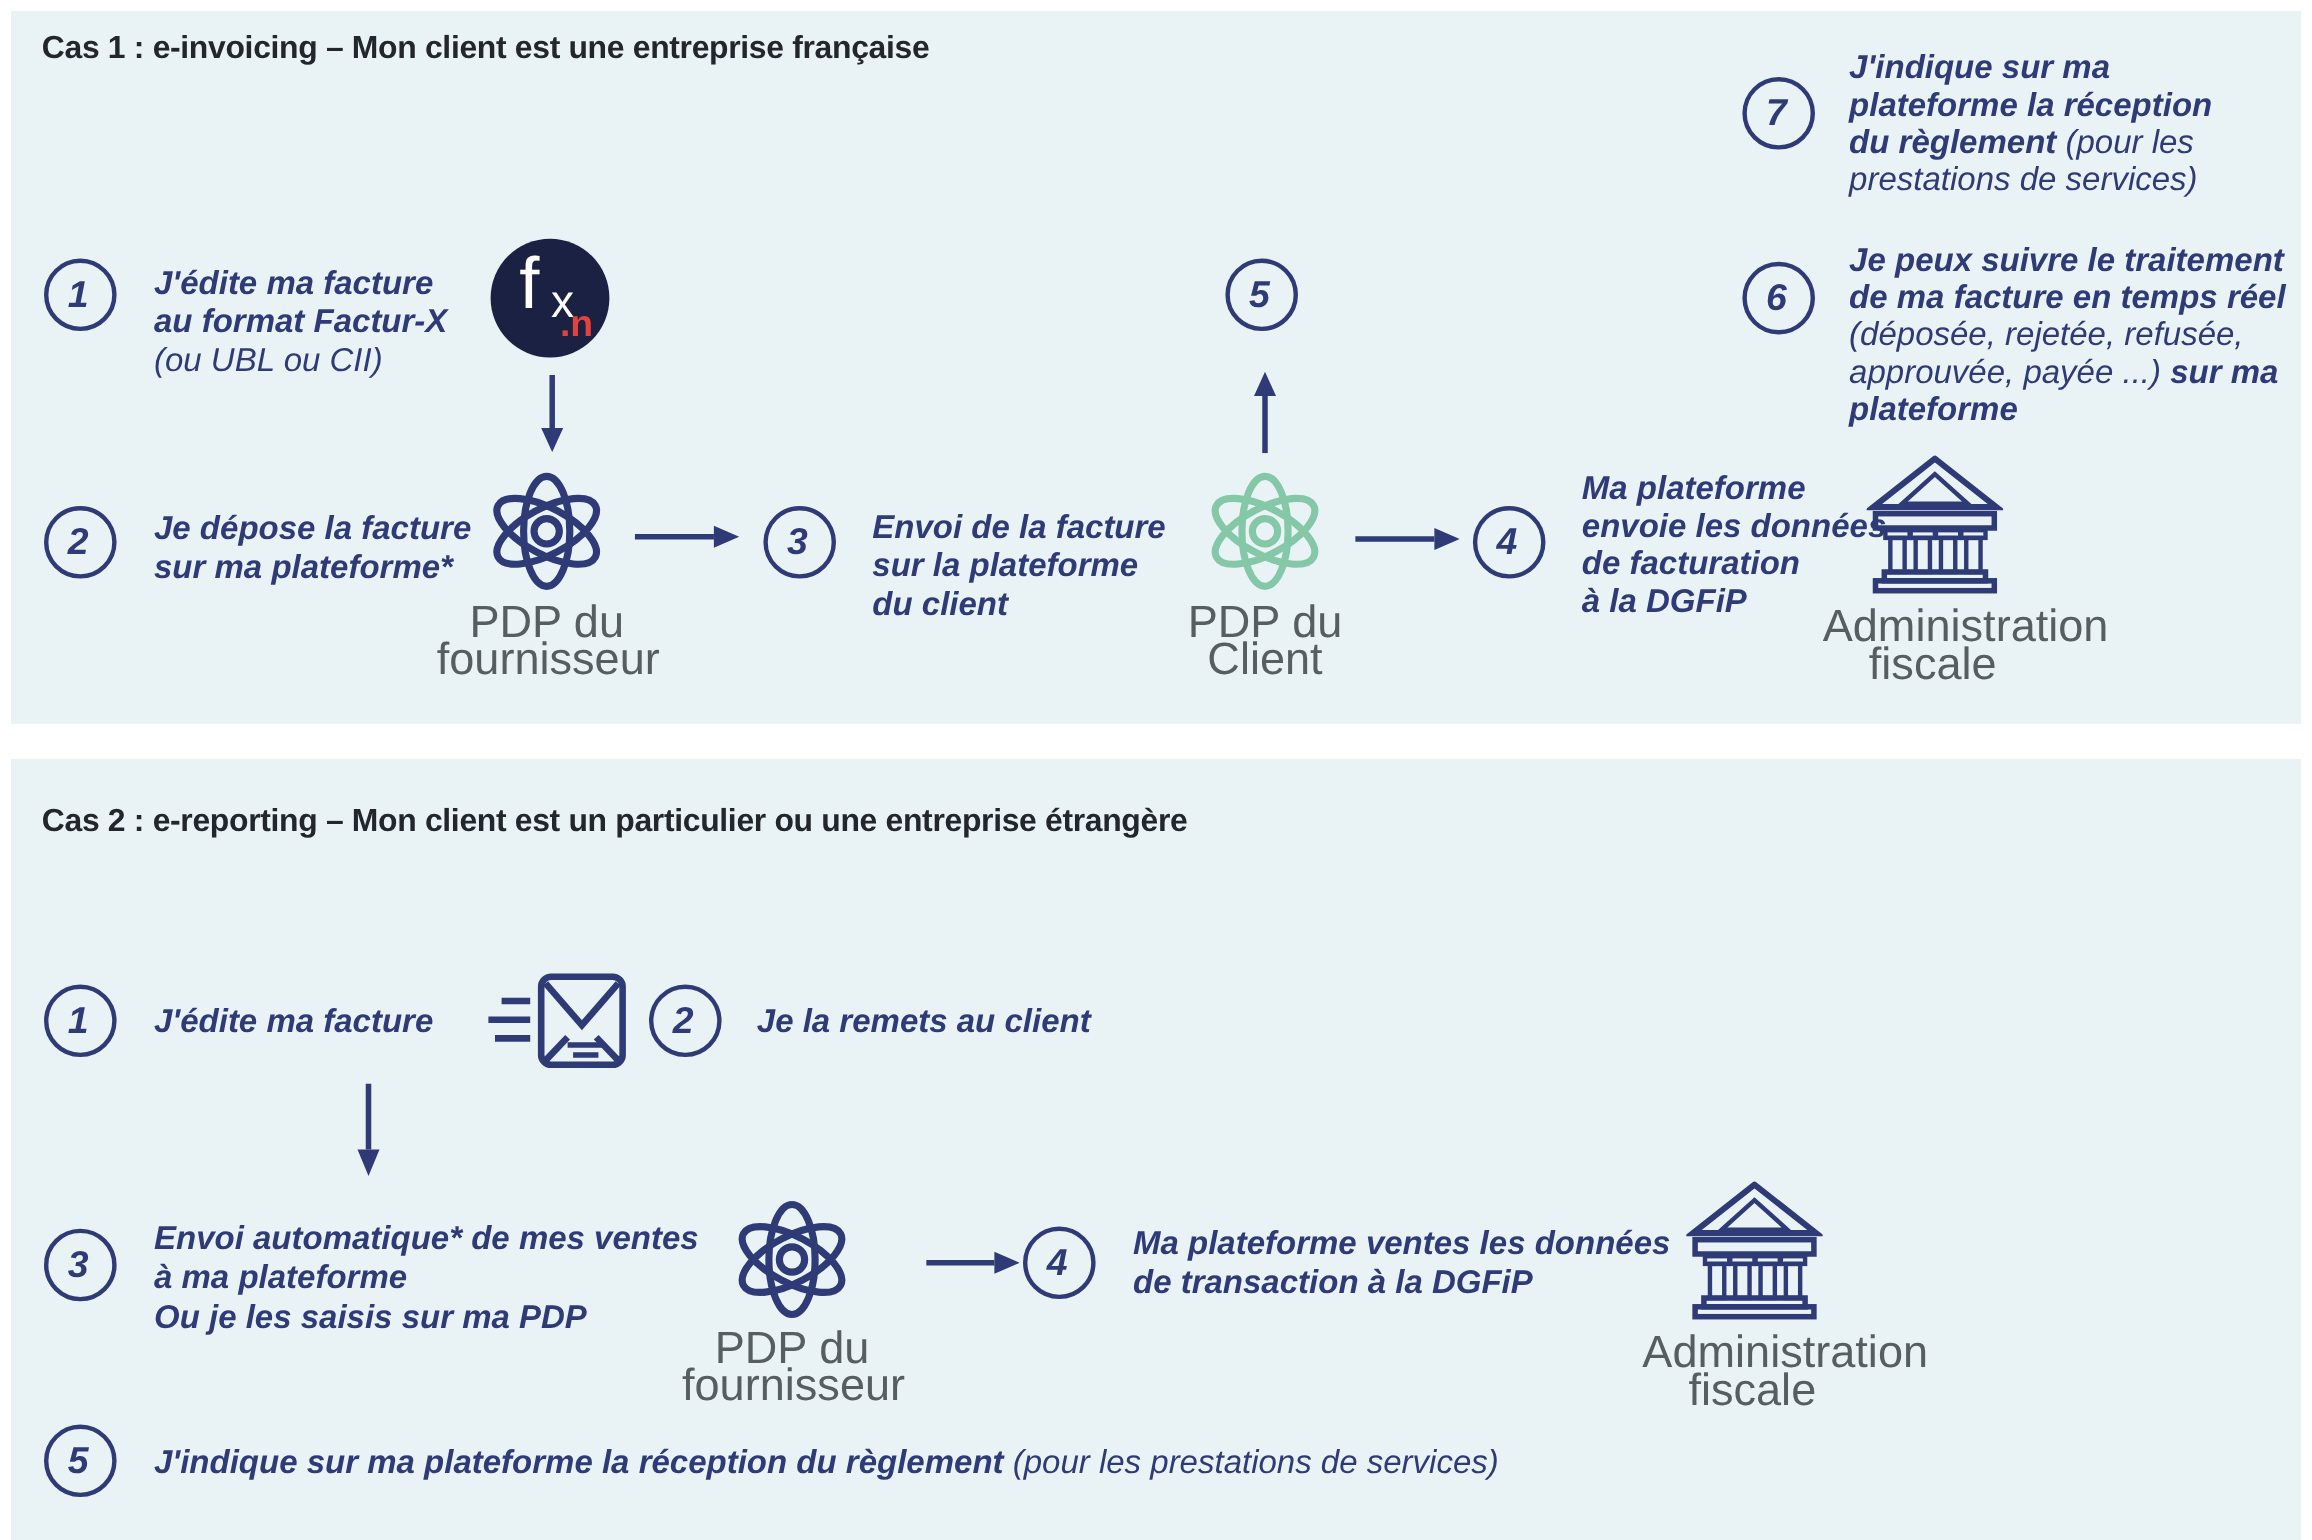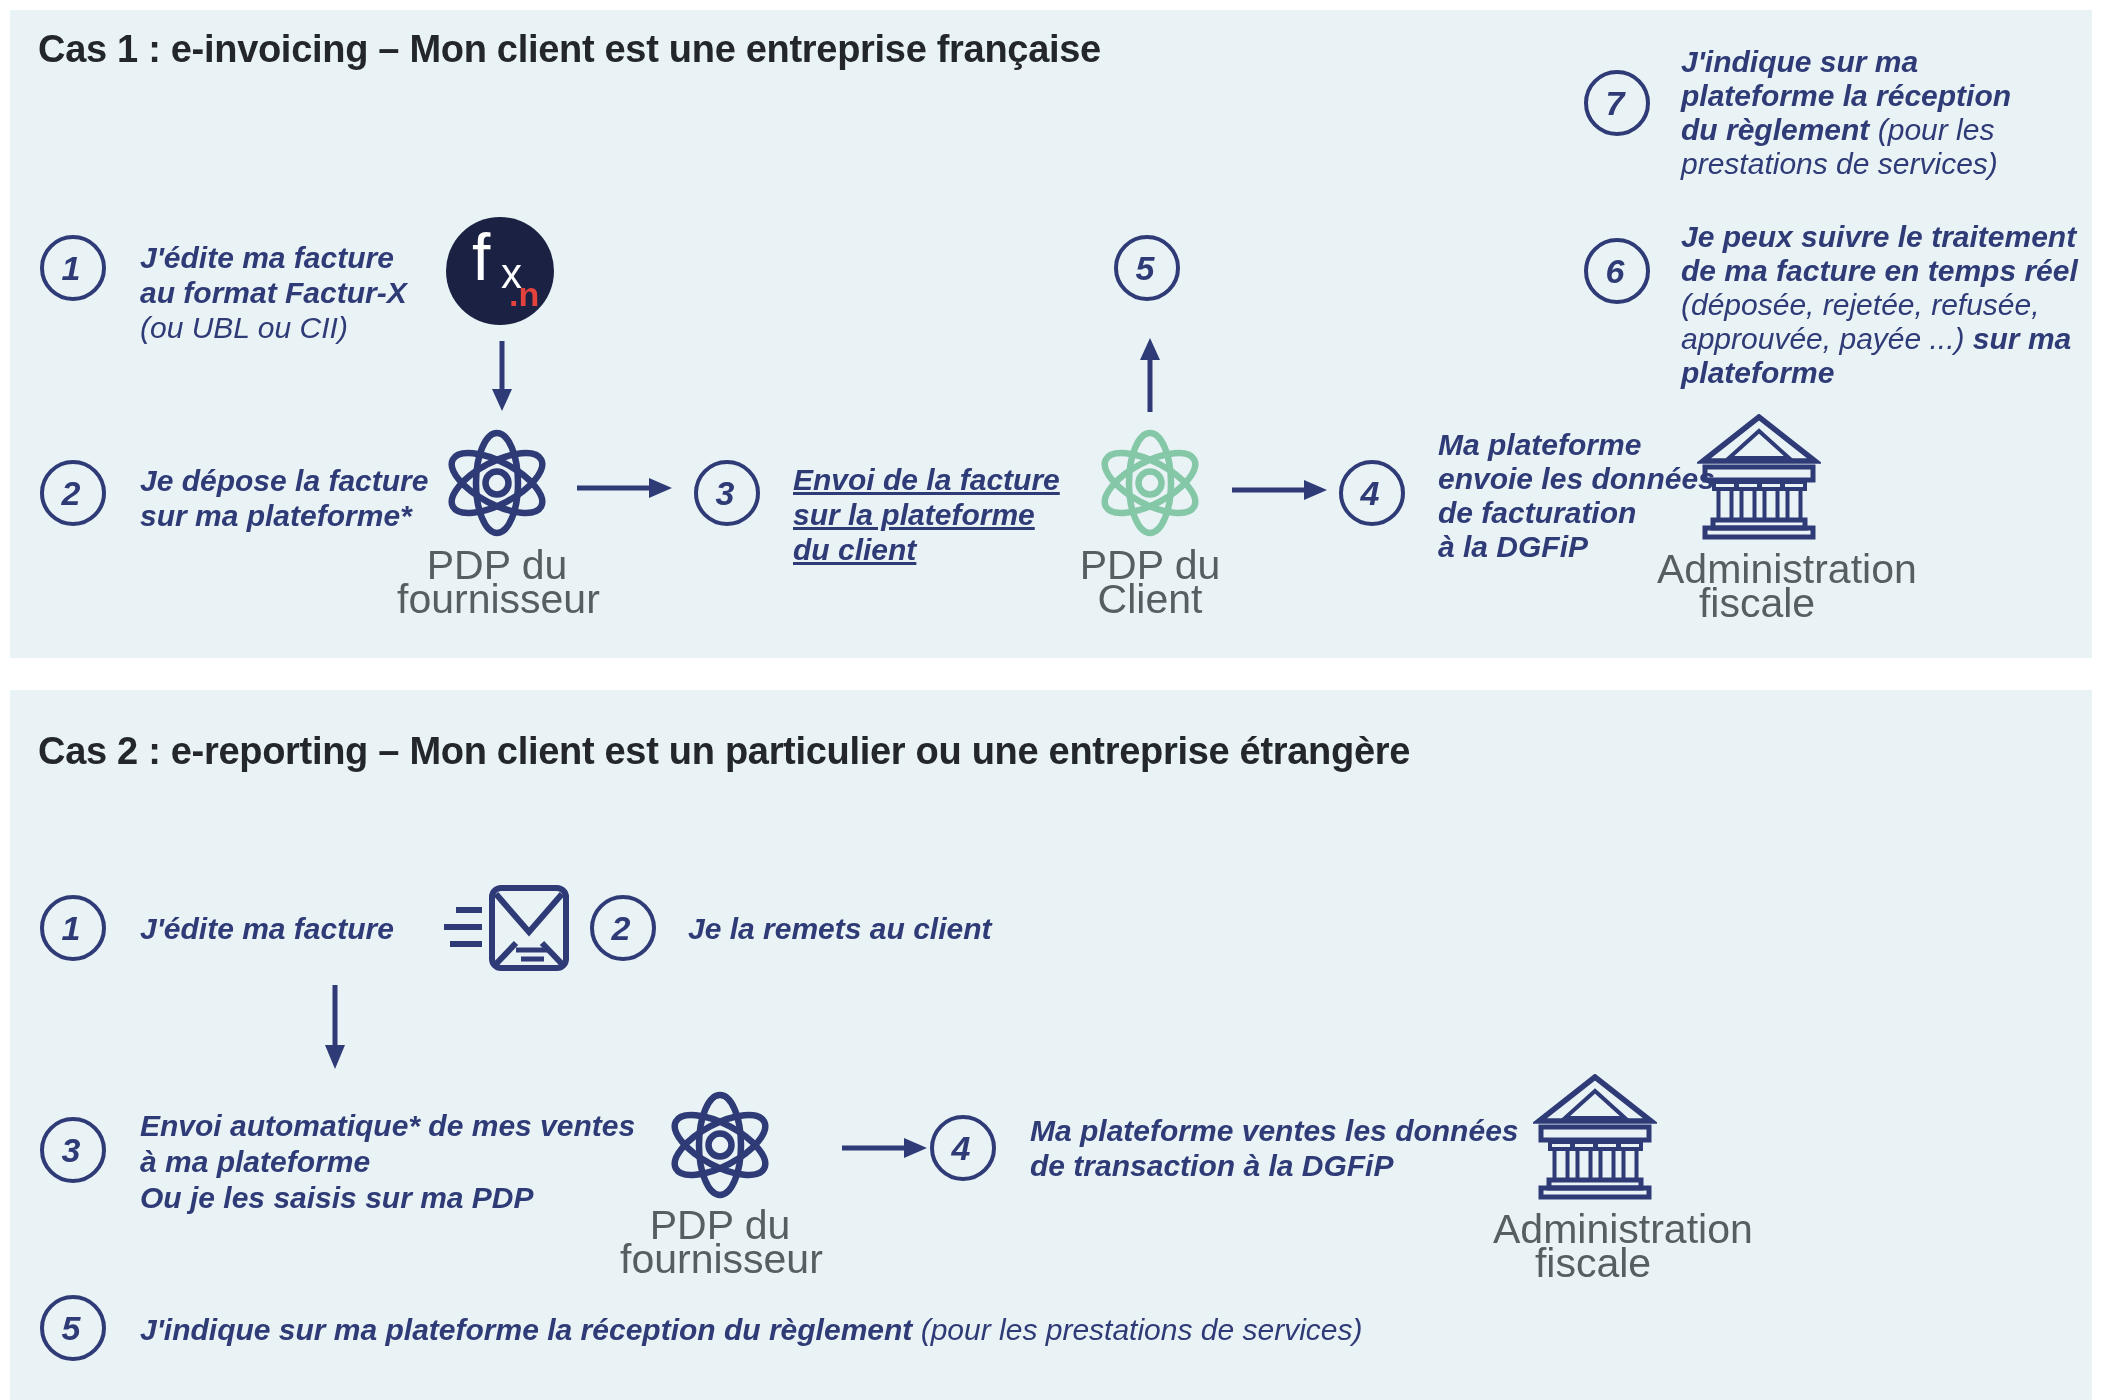--- a/index.html
+++ b/index.html
@@ -5,21 +5,21 @@
   html,body { margin:0; padding:0; background:#ffffff; }
   #page {
     position:relative; width:2102px; height:1400px; background:#ffffff;
     font-family:"Liberation Sans", sans-serif; overflow:hidden;
   }
   .panel { position:absolute; background:#e9f2f5; }
   #panel1 { left:10px; top:10px; width:2082px; height:648px; }
   #panel2 { left:10px; top:690px; width:2082px; height:710px; }
 
   .sec-title {
-    position:absolute; font-size:38px; font-weight:bold; color:#23272d;
+    position:absolute; font-size:29px; font-weight:bold; color:#23272d;
     letter-spacing:-0.3px; white-space:nowrap;
   }
 
   .num-circle {
     position:absolute; width:66px; height:66px; box-sizing:border-box;
     border:4px solid #2e3b76; border-radius:50%;
     display:flex; align-items:center; justify-content:center;
     color:#2e3b76; font-size:34px; font-weight:bold; font-style:italic;
   }
   .num-circle span { transform:translateX(-2px); }
@@ -100,21 +100,21 @@
 fournisseur</div>
 
   <svg class="icon" style="left:577px; top:476px;" width="95" height="24">
     <line x1="0" y1="12" x2="72" y2="12" stroke="#2e3b76" stroke-width="5"></line>
     <polygon points="72,2 95,12 72,22" fill="#2e3b76"></polygon>
   </svg>
 
   <div class="num-circle" style="left:694px; top:460px;">
       <span>3</span>
     </div>
-  <div class="step-text" style="left:793px; top:462px;text-decoration:underline;"><span class="blk">Envoi de la facture
+  <div class="step-text" style="left:793px; top:462px;"><span class="blk">Envoi de la facture
 sur la plateforme
 du client</span></div>
 
   <svg class="icon" style="left:1100px; top:428px;" width="100" height="110" viewBox="0 0 100 110">
     <g fill="none" stroke="#85c8a8" stroke-width="6.5">
       <ellipse cx="50" cy="55" rx="21" ry="50"></ellipse>
       <ellipse cx="50" cy="55" rx="21" ry="50" transform="rotate(62 50 55)"></ellipse>
       <ellipse cx="50" cy="55" rx="21" ry="50" transform="rotate(-62 50 55)"></ellipse>
       <circle cx="50" cy="55" r="11.5"></circle>
     </g>

